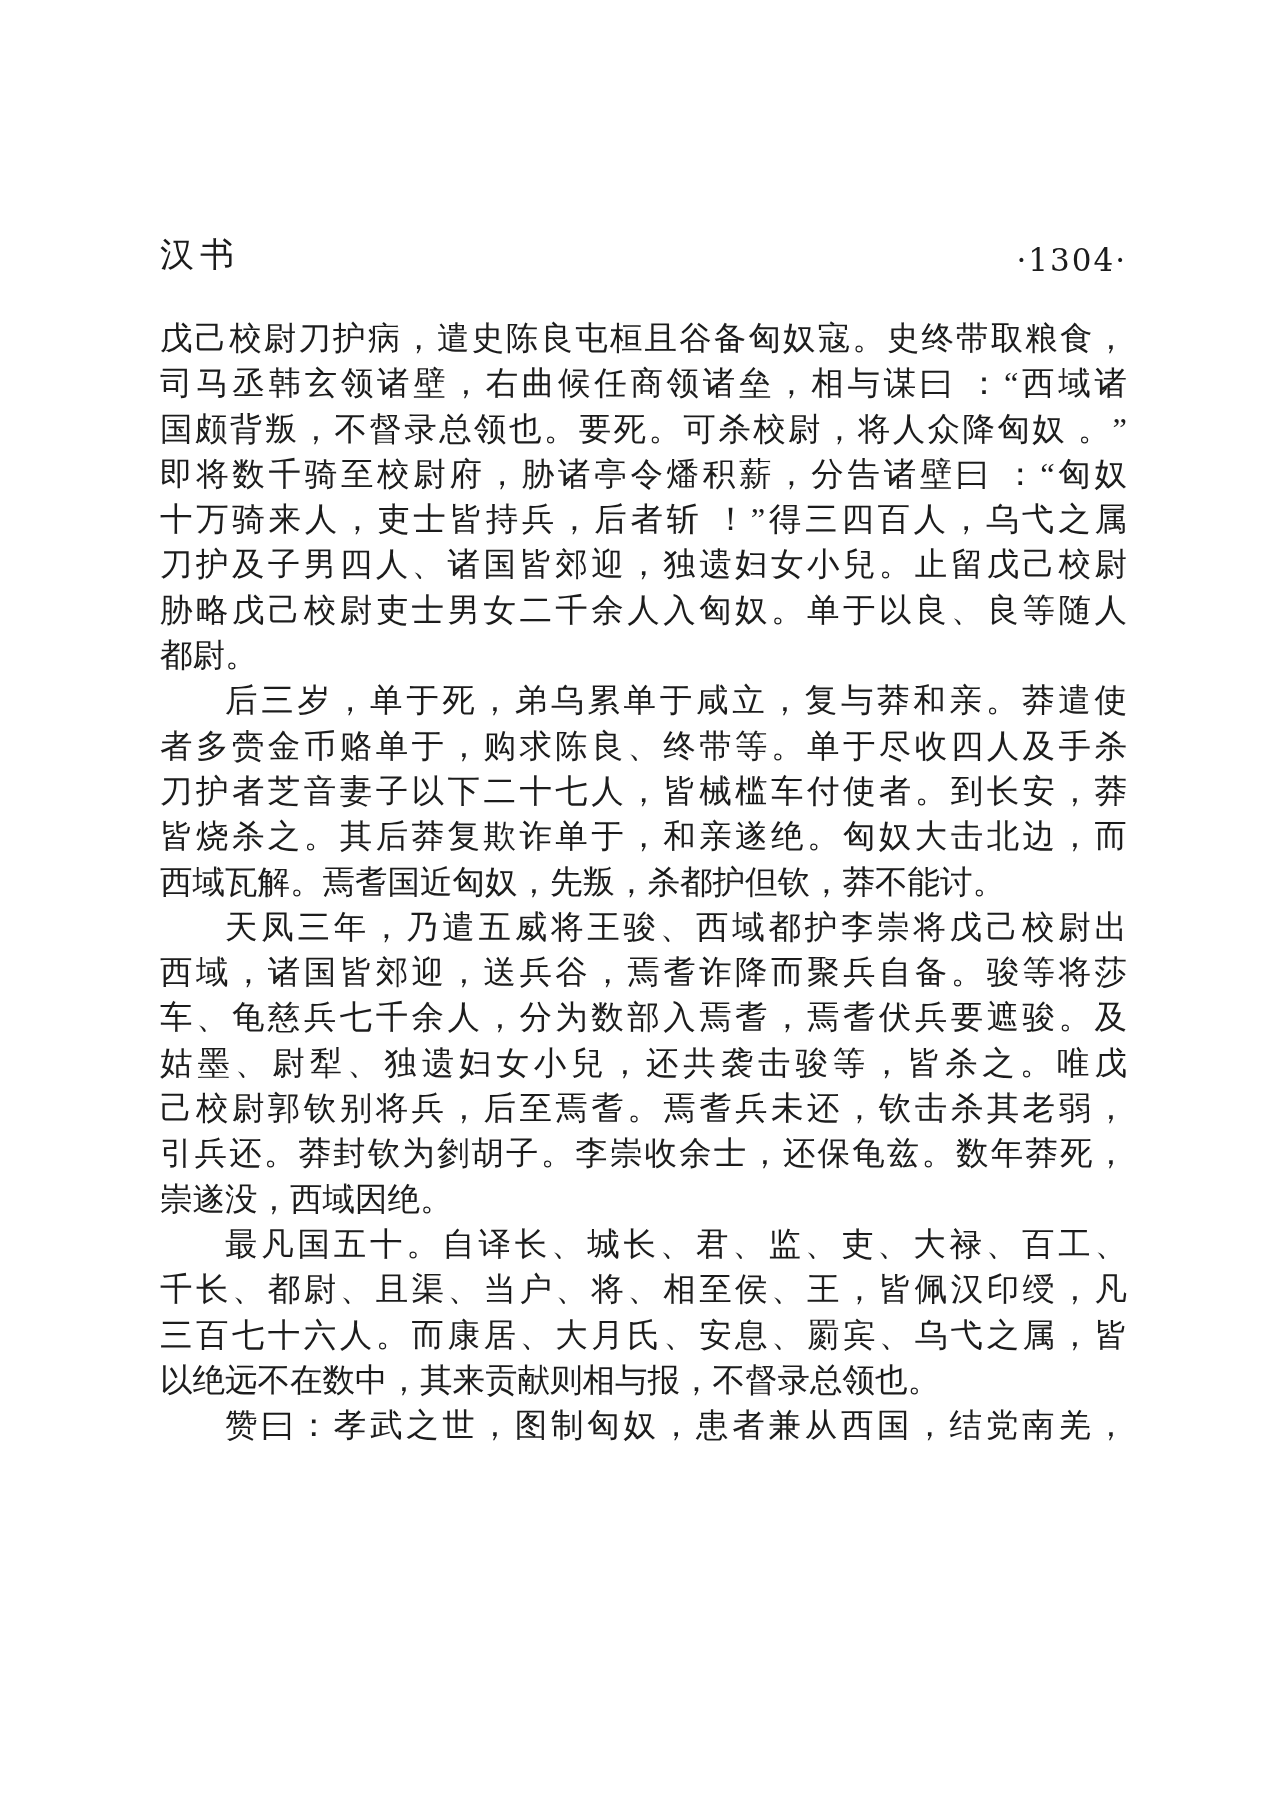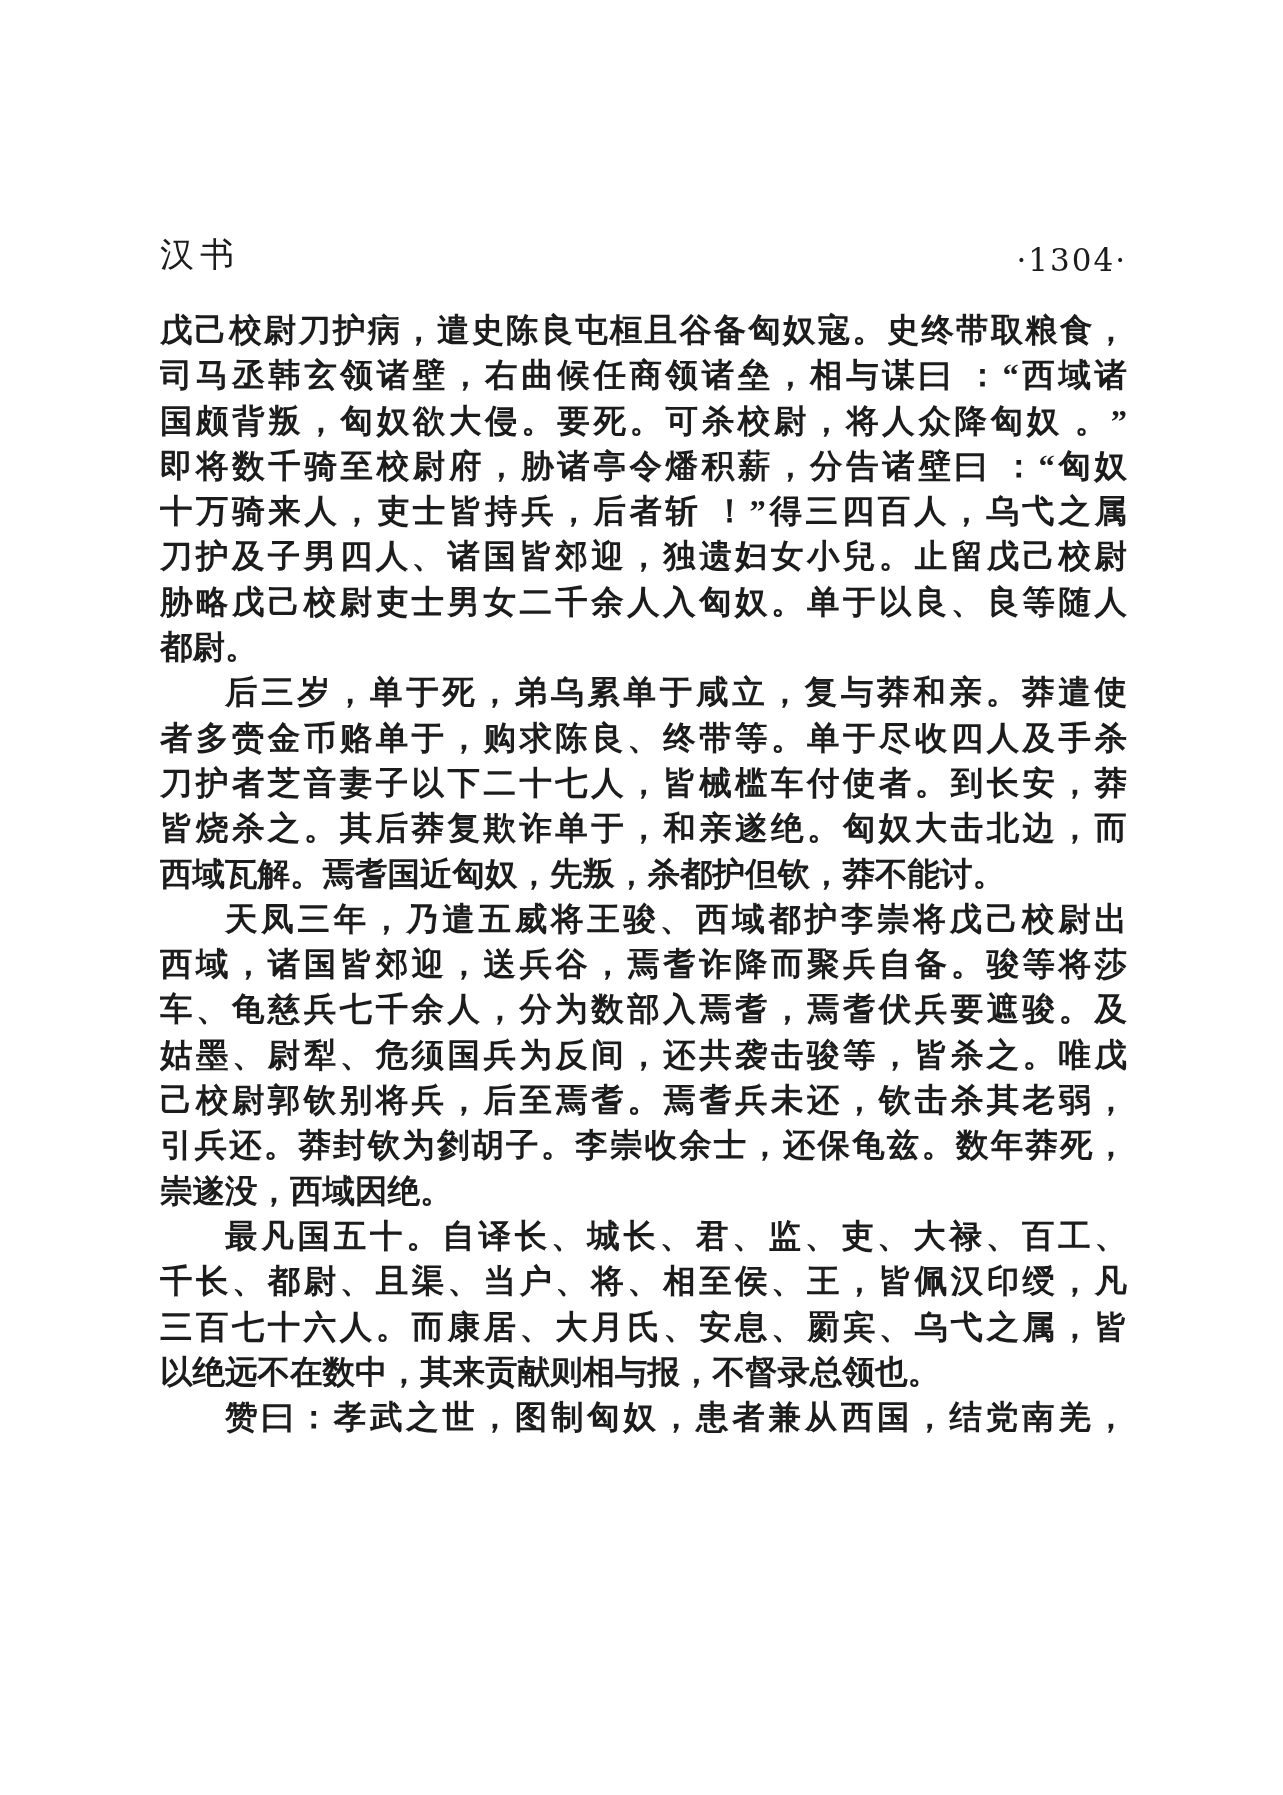--- a/index.html
+++ b/index.html
@@ -30,24 +30,23 @@
     font-family: "Liberation Serif", "DejaVu Serif", serif;
   }
   .page-number {
     font-size: 31px;
     letter-spacing: 2px;
     font-family: "DejaVu Serif", serif;
     margin-left: 47px;
   }
   .body-text {
     position: absolute;
-    top: 308px;
+    top: 316px;
     left: 160px;
     width: 967px;
-    font-weight: bold;
   }
   .line {
     font-size: 32.5px;
     line-height: 45.3px;
     height: 45.3px;
     white-space: nowrap;
     text-align: justify;
     text-align-last: justify;
     text-justify: inter-character;
     overflow: hidden;
@@ -62,35 +61,35 @@
 <body>
 
 <div class="page">
   <div class="header">
     <span class="book-title">汉书</span>
     <span class="page-number">·1304·</span>
   </div>
   <div class="body-text">
       <div class="line">戊己校尉刀护病，遣史陈良屯桓且谷备匈奴寇。史终带取粮食，</div>
       <div class="line">司马丞韩玄领诸壁，右曲候任商领诸垒，相与谋曰 ：“西域诸</div>
-      <div class="line">国颇背叛，匈奴欲大侵。要死。可杀校尉，将人众降匈奴 。”</div>
+      <div class="line">国颇背叛，不督录总领也。要死。可杀校尉，将人众降匈奴 。”</div>
       <div class="line">即将数千骑至校尉府，胁诸亭令燔积薪，分告诸壁曰 ：“匈奴</div>
       <div class="line">十万骑来人，吏士皆持兵，后者斩 ！”得三四百人，乌弋之属</div>
       <div class="line">刀护及子男四人、诸国皆郊迎，独遗妇女小兒。止留戊己校尉</div>
       <div class="line">胁略戊己校尉吏士男女二千余人入匈奴。单于以良、良等随人</div>
       <div class="line short">都尉。</div>
       <div class="line indent">后三岁，单于死，弟乌累单于咸立，复与莽和亲。莽遣使</div>
       <div class="line">者多赍金币赂单于，购求陈良、终带等。单于尽收四人及手杀</div>
       <div class="line">刀护者芝音妻子以下二十七人，皆械槛车付使者。到长安，莽</div>
       <div class="line">皆烧杀之。其后莽复欺诈单于，和亲遂绝。匈奴大击北边，而</div>
       <div class="line short">西域瓦解。焉耆国近匈奴，先叛，杀都护但钦，莽不能讨。</div>
       <div class="line indent">天凤三年，乃遣五威将王骏、西域都护李崇将戊己校尉出</div>
       <div class="line">西域，诸国皆郊迎，送兵谷，焉耆诈降而聚兵自备。骏等将莎</div>
       <div class="line">车、龟慈兵七千余人，分为数部入焉耆，焉耆伏兵要遮骏。及</div>
-      <div class="line">姑墨、尉犁、危须国兵为反间，还共袭击骏等，皆杀之。唯戊</div>
+      <div class="line">姑墨、尉犁、独遗妇女小兒，还共袭击骏等，皆杀之。唯戊</div>
       <div class="line">己校尉郭钦别将兵，后至焉耆。焉耆兵未还，钦击杀其老弱，</div>
       <div class="line">引兵还。莽封钦为剼胡子。李崇收余士，还保龟兹。数年莽死，</div>
       <div class="line short">崇遂没，西域因绝。</div>
       <div class="line indent">最凡国五十。自译长、城长、君、监、吏、大禄、百工、</div>
       <div class="line">千长、都尉、且渠、当户、将、相至侯、王，皆佩汉印绶，凡</div>
       <div class="line">三百七十六人。而康居、大月氏、安息、罽宾、乌弋之属，皆</div>
       <div class="line short">以绝远不在数中，其来贡献则相与报，不督录总领也。</div>
       <div class="line indent">赞曰：孝武之世，图制匈奴，患者兼从西国，结党南羌，</div>
     </div>
 </div>

